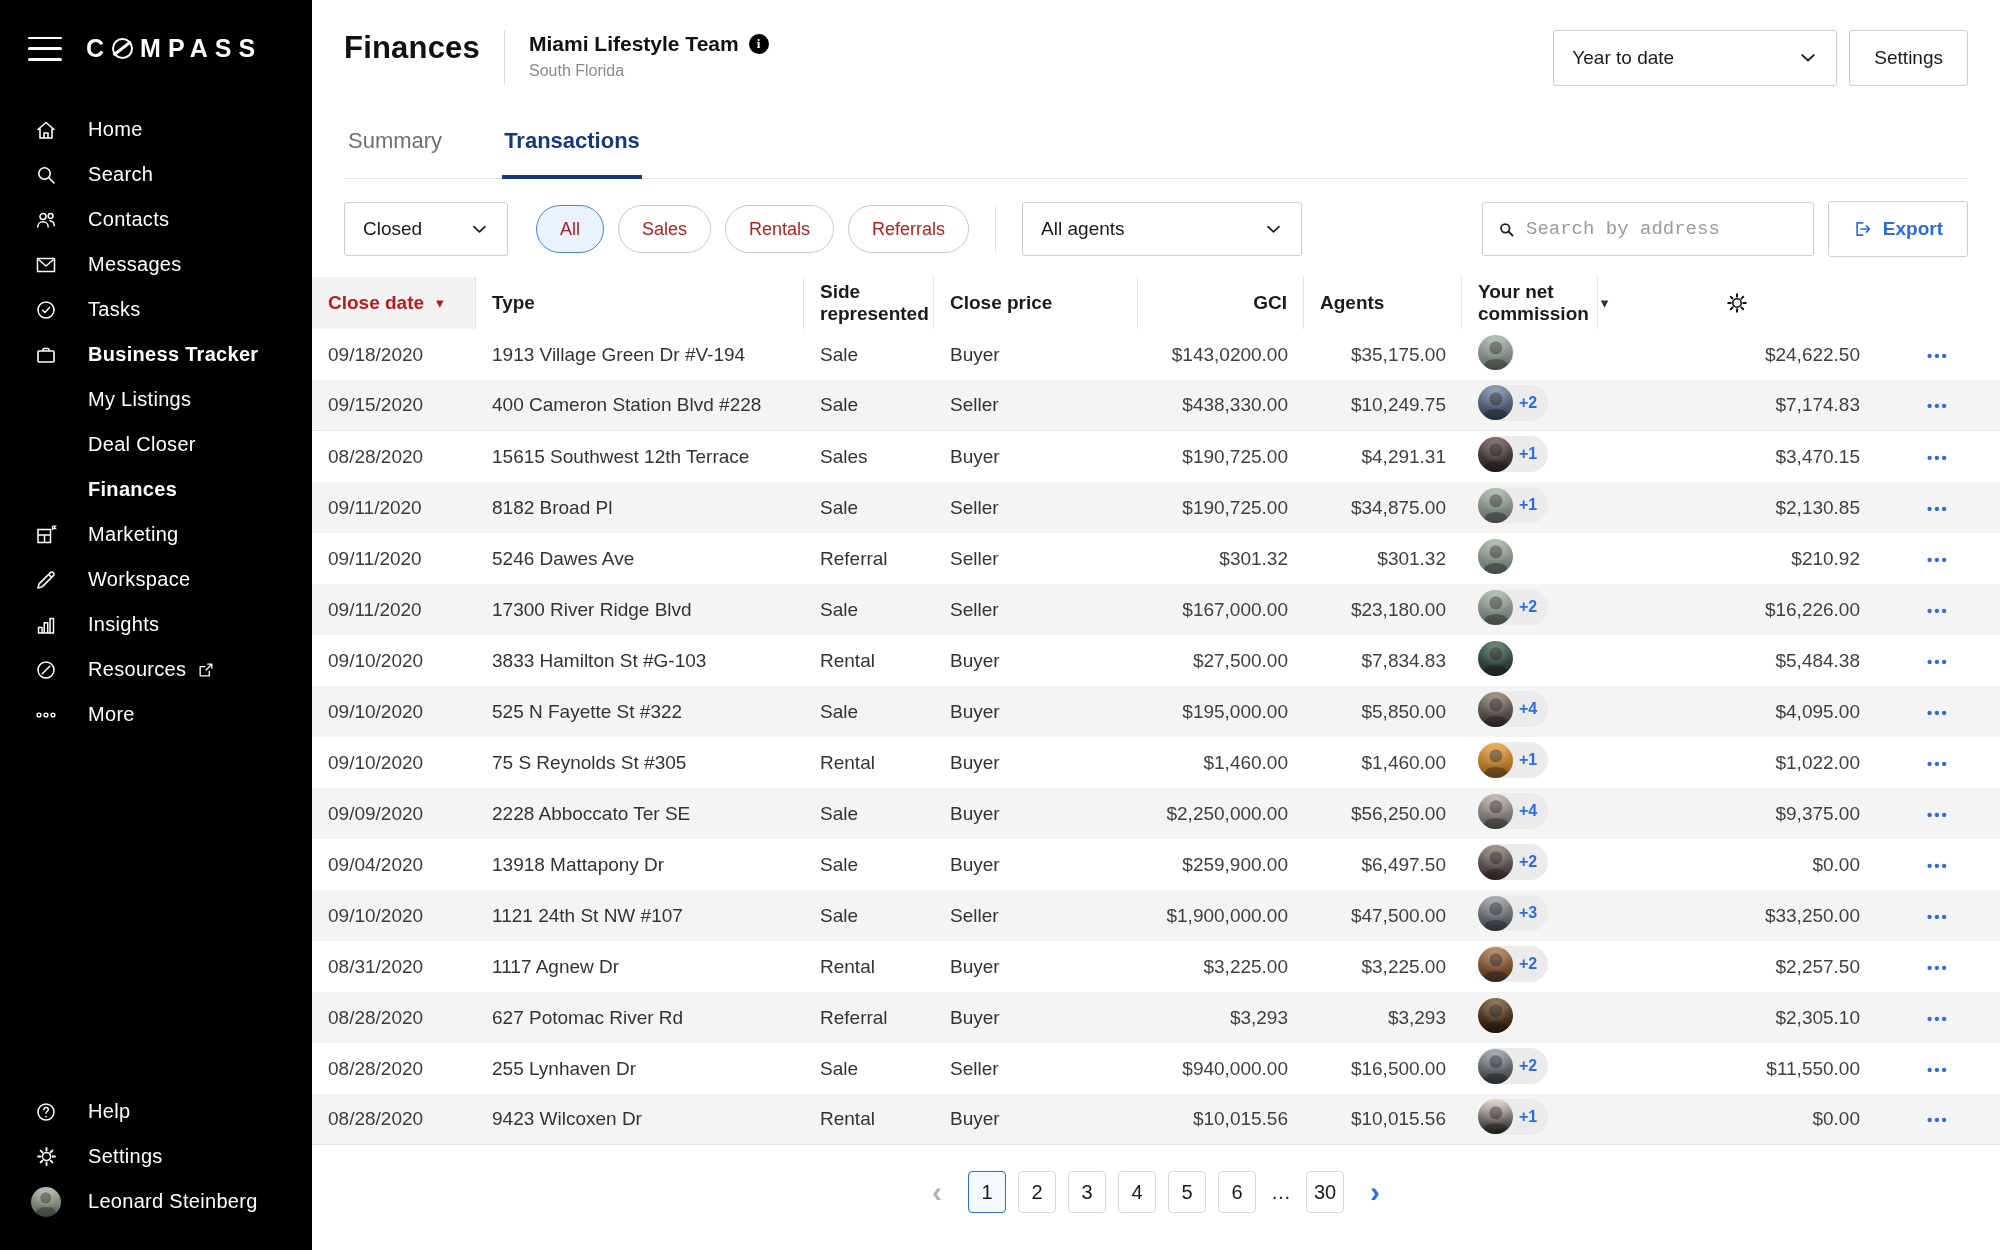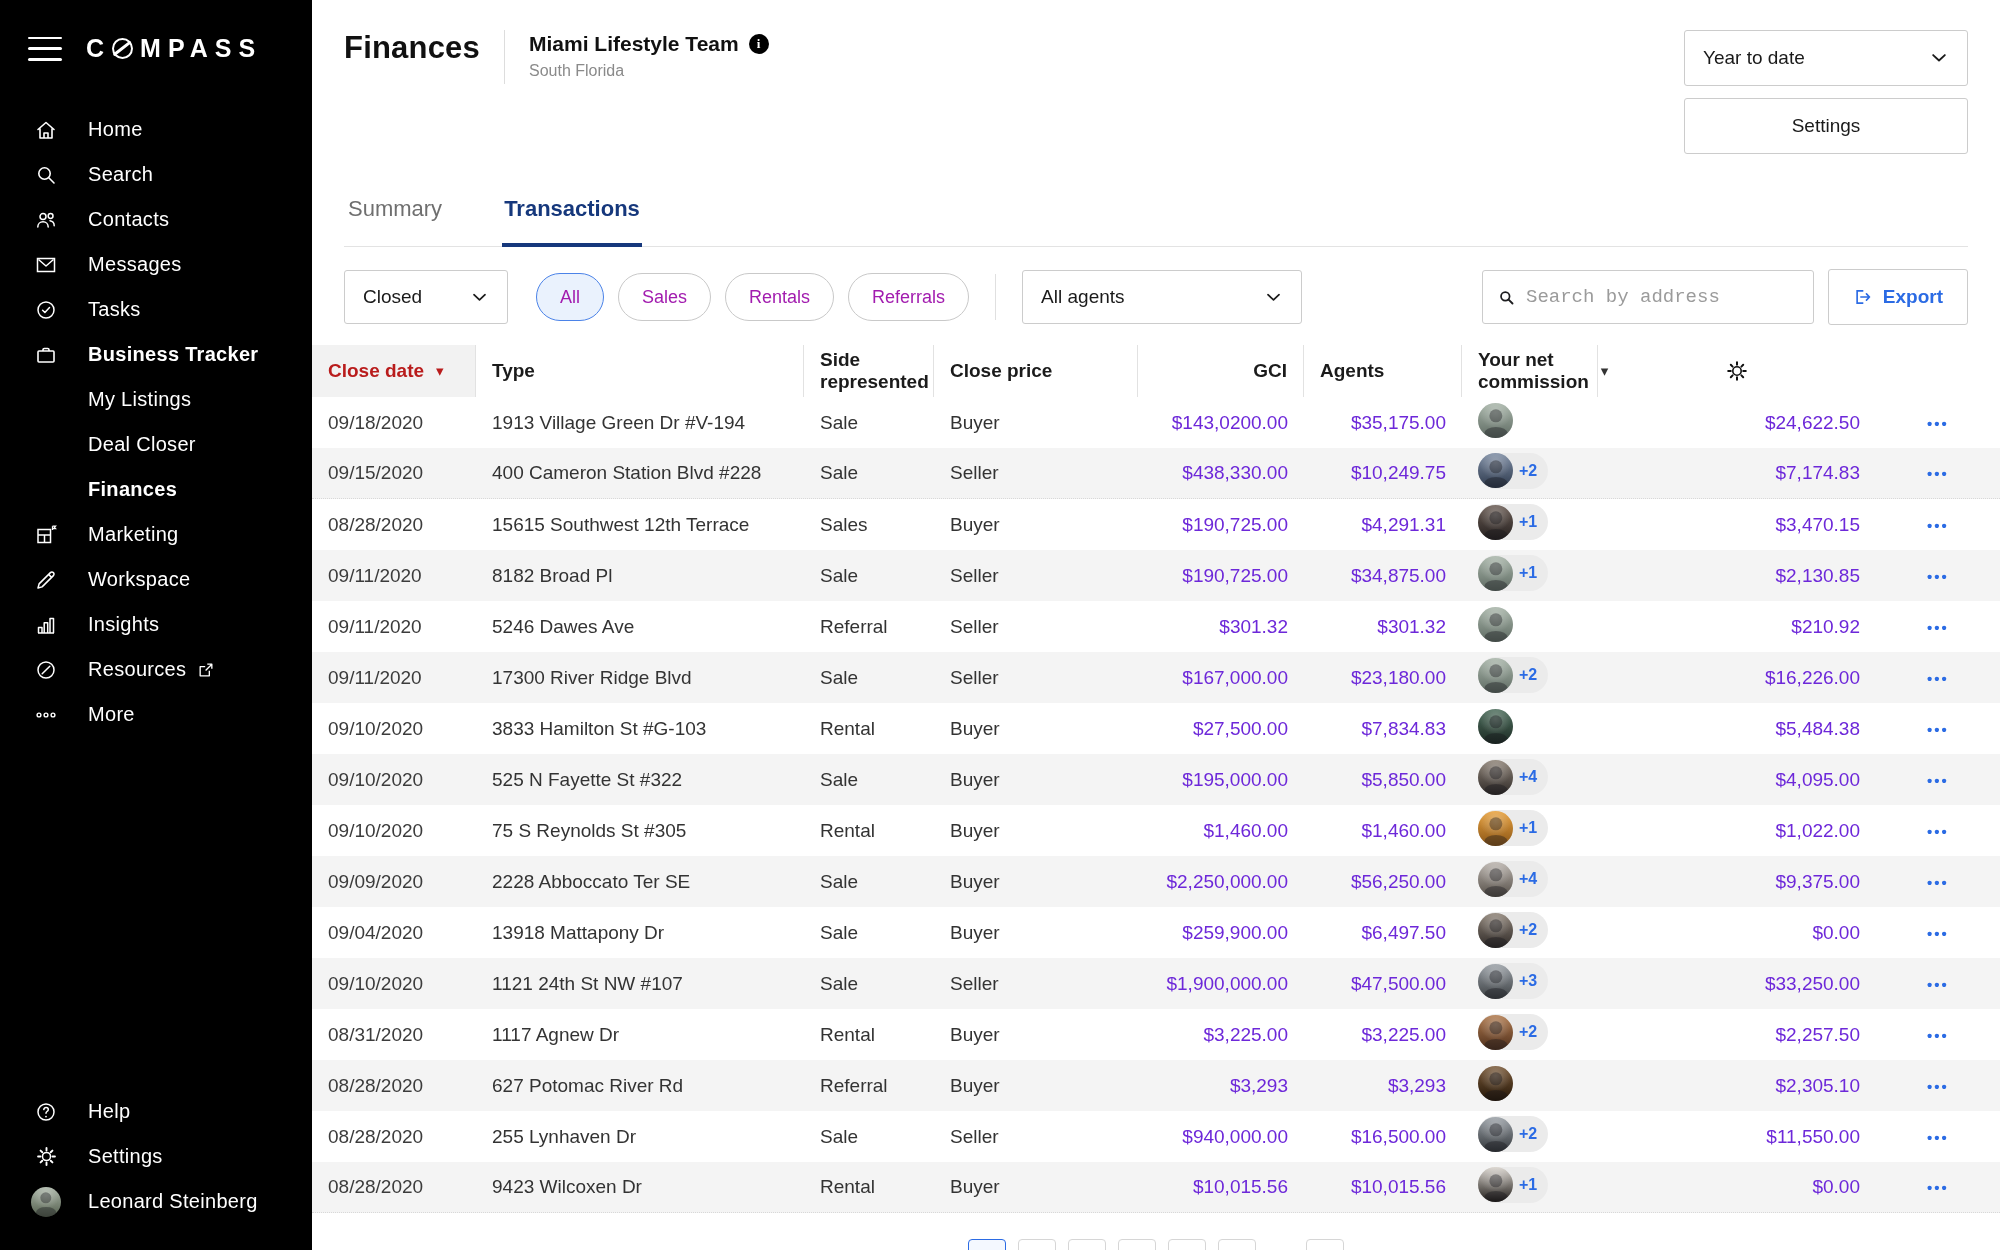--- a/index.html
+++ b/index.html
@@ -30,37 +30,37 @@
   
   .main { flex:1; display:flex; flex-direction:column; position:relative; background:#fff; }
 
   .page-head { padding:30px 32px 0 32px; }
   .title-row { display:flex; align-items:flex-start; }
   .page-title { font-size:31px; font-weight:600; color:#111; letter-spacing:.2px; }
   .title-sep { width:1px; background:#ddd; height:54px; margin:0 24px; }
   .team-name-row { display:flex; align-items:center; gap:10px; font-size:21px; font-weight:600; color:#111; padding-top:2px; }
   .info-badge { width:20px; height:20px; border-radius:50%; background:#000; color:#fff; font:700 13px/20px "Liberation Serif",serif; text-align:center; cursor:pointer; }
   .team-region { font-size:16px; color:#8a8a8a; margin-top:6px; }
-  .head-actions { margin-left:auto; display:flex; gap:12px;flex-direction:column; }
+  .head-actions { margin-left:auto; display:flex; gap:12px; }
 
   .select { display:flex; align-items:center; background:#fff; border:1px solid #ccc; border-radius:3px; height:56px; padding:0 18px; font-size:19px; color:#1a1a1a; cursor:pointer; }
   .select .chev { margin-left:auto; }
   .btn { display:flex; align-items:center; justify-content:center; gap:10px; background:#fff; border:1px solid #ccc; border-radius:3px; height:56px; padding:0 24px; font-size:19px; color:#1a1a1a; cursor:pointer; }
   .daterange { width:284px; }
 
   .tabs { display:flex; gap:58px; margin-top:34px; border-bottom:1px solid #e3e3e3; padding-left:2px; }
   .tab { position:relative; font-size:22px; color:#6f6f6f; font-weight:500; padding:8px 2px 24px; cursor:pointer; }
   .tab.active { color:#16387c; font-weight:700; }
   .tab.active::after { content:""; position:absolute; left:0; right:0; bottom:-1px; height:4px; background:#16387c; }
 
   
   .filters { display:flex; align-items:center; margin:22px 32px 0 32px; height:56px; }
   .status-select { width:164px; height:54px; }
   .pills { display:flex; gap:14px; margin-left:28px; }
-  .pill { height:48px; border-radius:24px; border:1px solid #c9c9c9; background:#fff; padding:0 23px; font-size:18px; color:#a21caf; cursor:pointer; font-family:inherit; }
+  .pill { height:48px; border-radius:24px; border:1px solid #c9c9c9; background:#fff; padding:0 23px; font-size:18px; color:#b91c1c; cursor:pointer; font-family:inherit; }
   .pill.active { border:1.5px solid #4b83e8; background:#eaf2fd; }
   .vsep { width:1px; height:46px; background:#e0e0e0; margin:0 26px; }
   .agents-select { width:280px; height:54px; }
   .search-wrap { margin-left:auto; display:flex; align-items:center; width:332px; height:54px; border:1px solid #ccc; border-radius:3px; padding:0 14px; gap:10px; background:#fff;font-family:Liberation Mono, monospace; }
   .search-wrap input { border:none; outline:none; font-size:19px; color:#1a1a1a; width:100%; font-family:inherit; }
   .search-wrap input::placeholder { color:#9b9b9b; }
   .export-btn { margin-left:14px; width:140px; color:#2b6be4; font-weight:600; }
   .export-btn svg { color:#2b6be4; }
 
   
@@ -70,21 +70,21 @@
   .th { display:flex; align-items:center; font-size:19px; font-weight:600; color:#1b1b1b; padding:0 16px; border-right:1px solid #e2e2e2; }
   .th:last-child { border-right:none; }
   .th.sorted { background:#f2f2f2; color:#b91c1c; }
   .th .caret { margin-left:12px; font-size:15px; }
   .th.num { justify-content:flex-end; }
   .th-gear { justify-content:center; cursor:pointer; }
   .trow { height:51px; align-items:center; font-size:19px; color:#333; cursor:pointer; }
   .trow.alt { background:#f4f4f4; }
   .trow.dotted { border-bottom:1px dotted #d8d8d8; }
   .td { padding:0 16px; white-space:nowrap; overflow:hidden; }
-  .td.num { text-align:right; color:#6d28d9; }
+  .td.num { text-align:right; color:#404040; }
   .c-date { color:#3c3c3c; }
   .agent-chip { display:inline-flex; align-items:center; position:relative; height:36px; border-radius:18px; }
   .agent-chip.has-badge { background:#ebebeb; padding-right:11px; }
   .agent-chip .avatar { width:35px; height:35px; box-shadow:0 0 0 2px rgba(255,255,255,.0); }
   .agent-chip .plus { font-size:16px; color:#2b6be4; margin-left:6px; font-weight:600; }
   .c-actions { text-align:center; }
   .dots { color:#2b6be4; font-size:15px; letter-spacing:2px; font-weight:700; cursor:pointer; }
 
   
   .pagination { display:flex; align-items:center; justify-content:center; gap:22px; margin-top:26px; }

